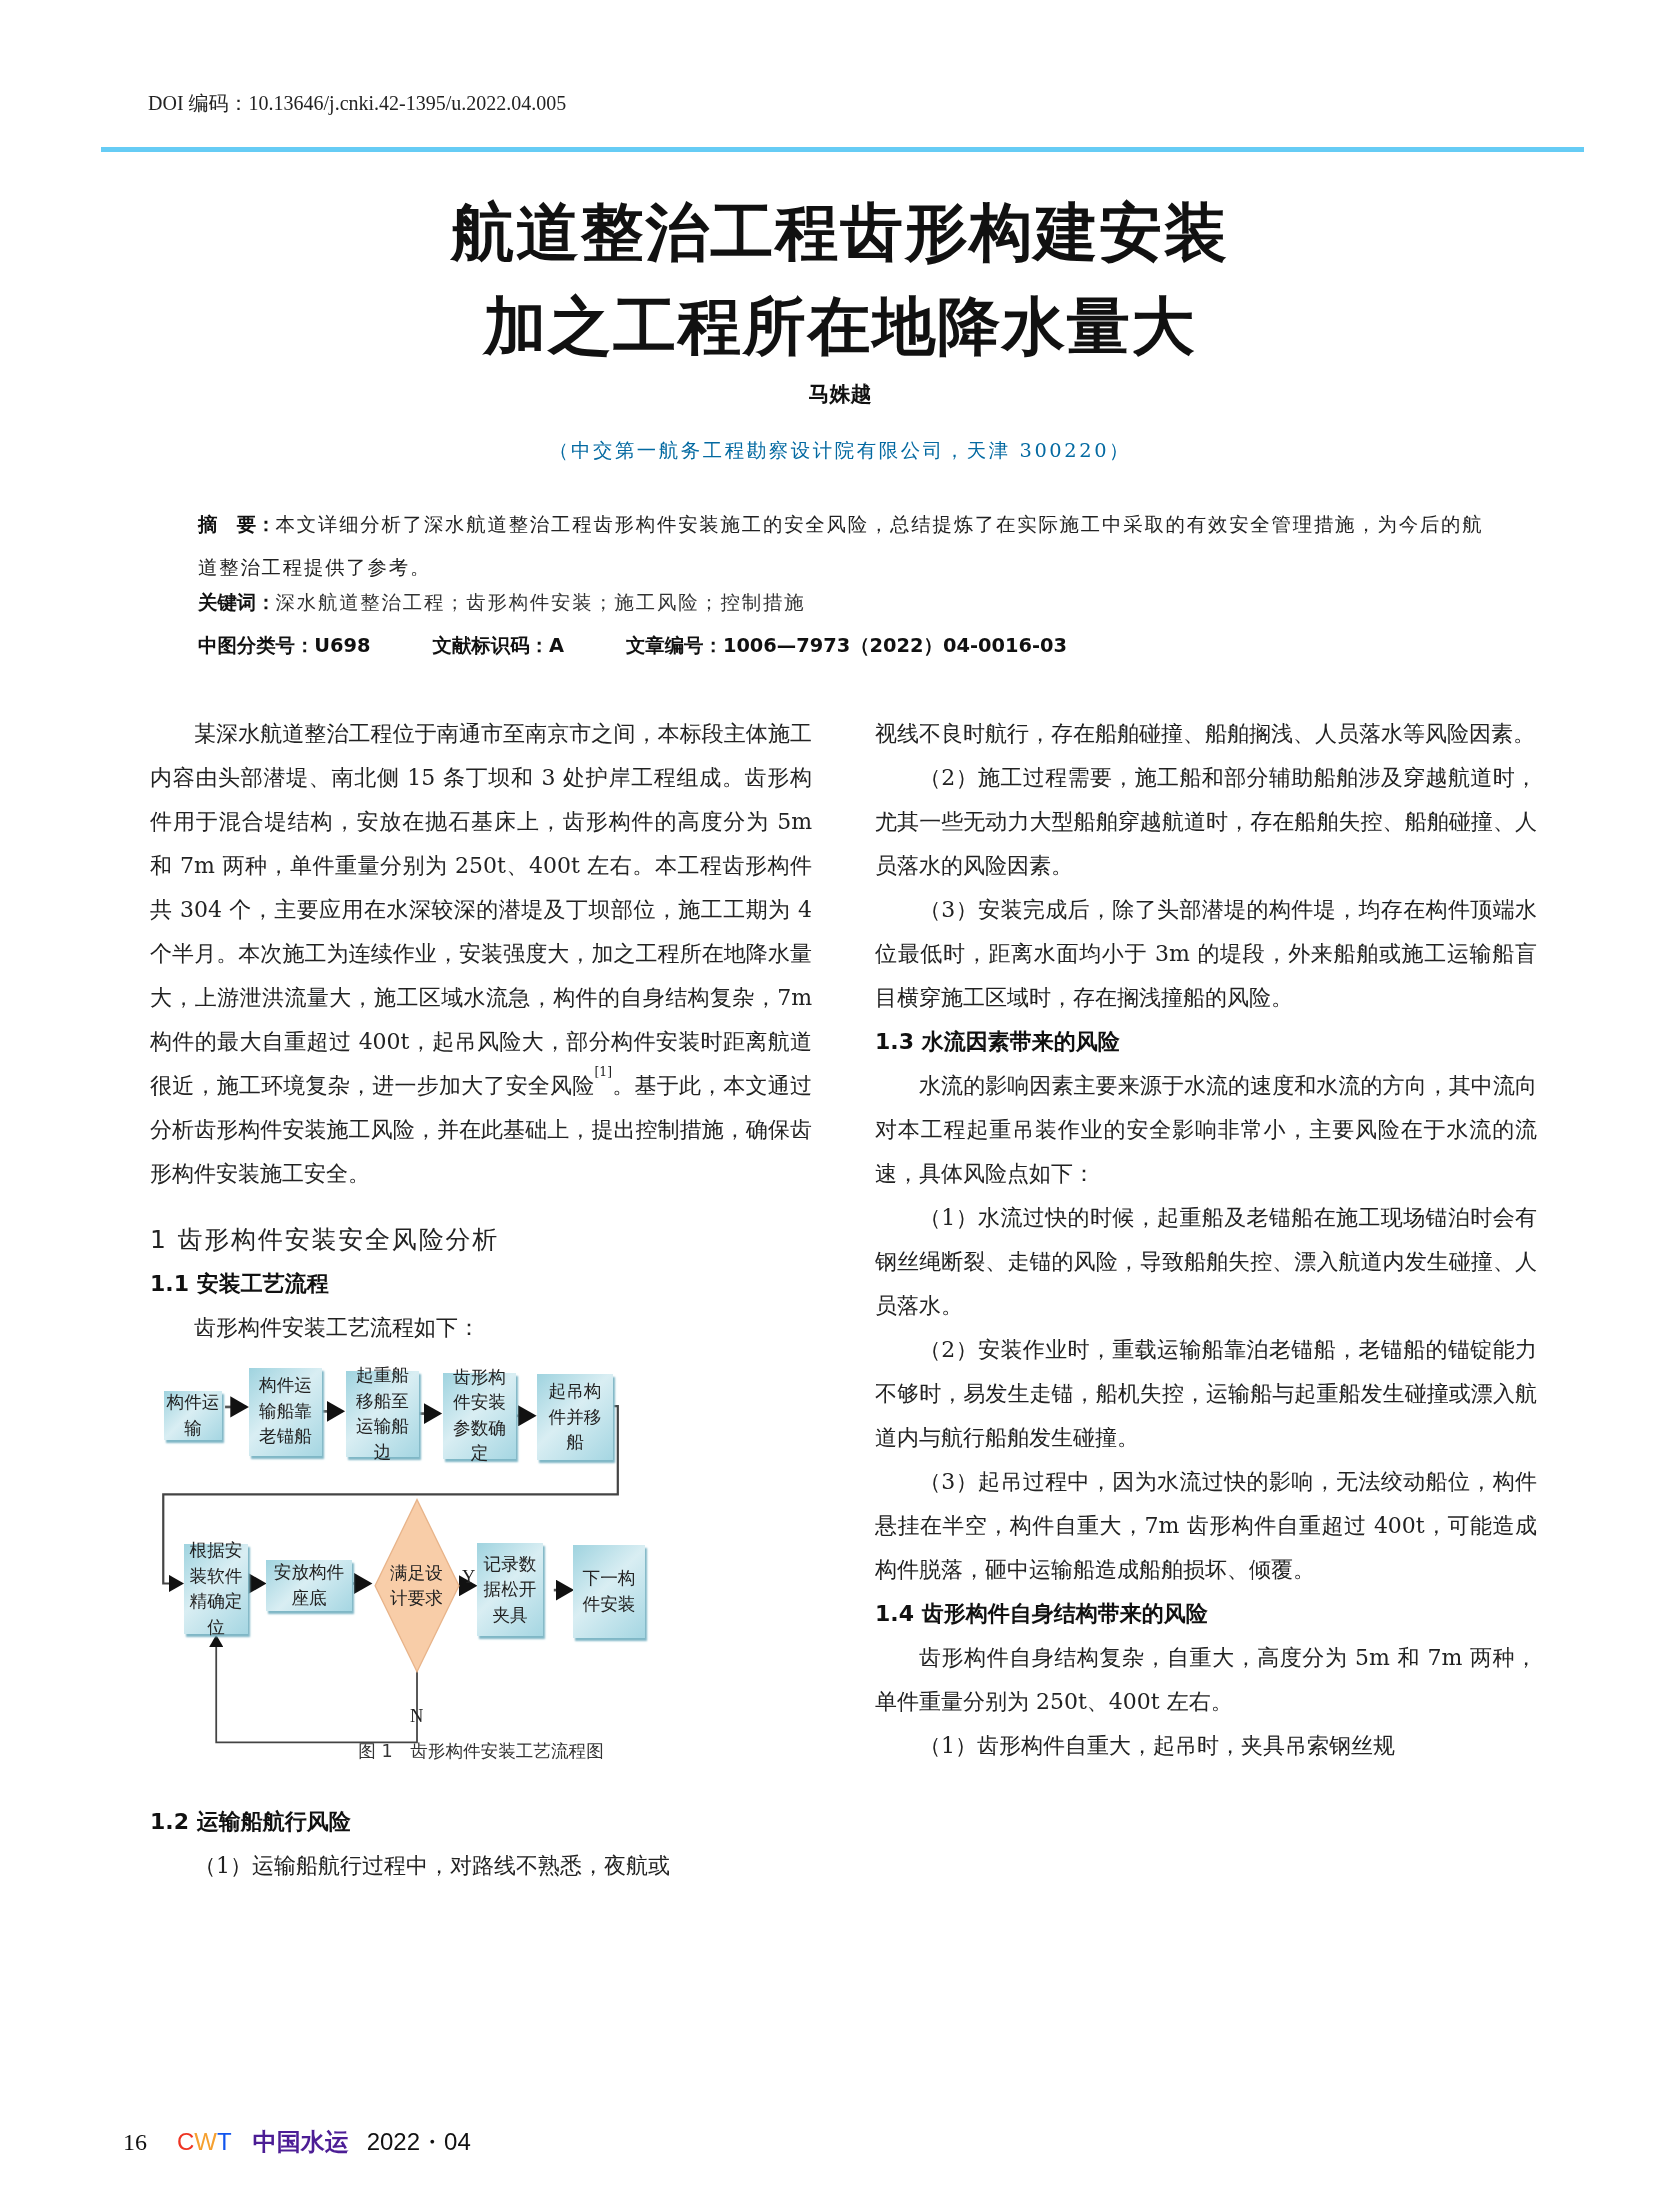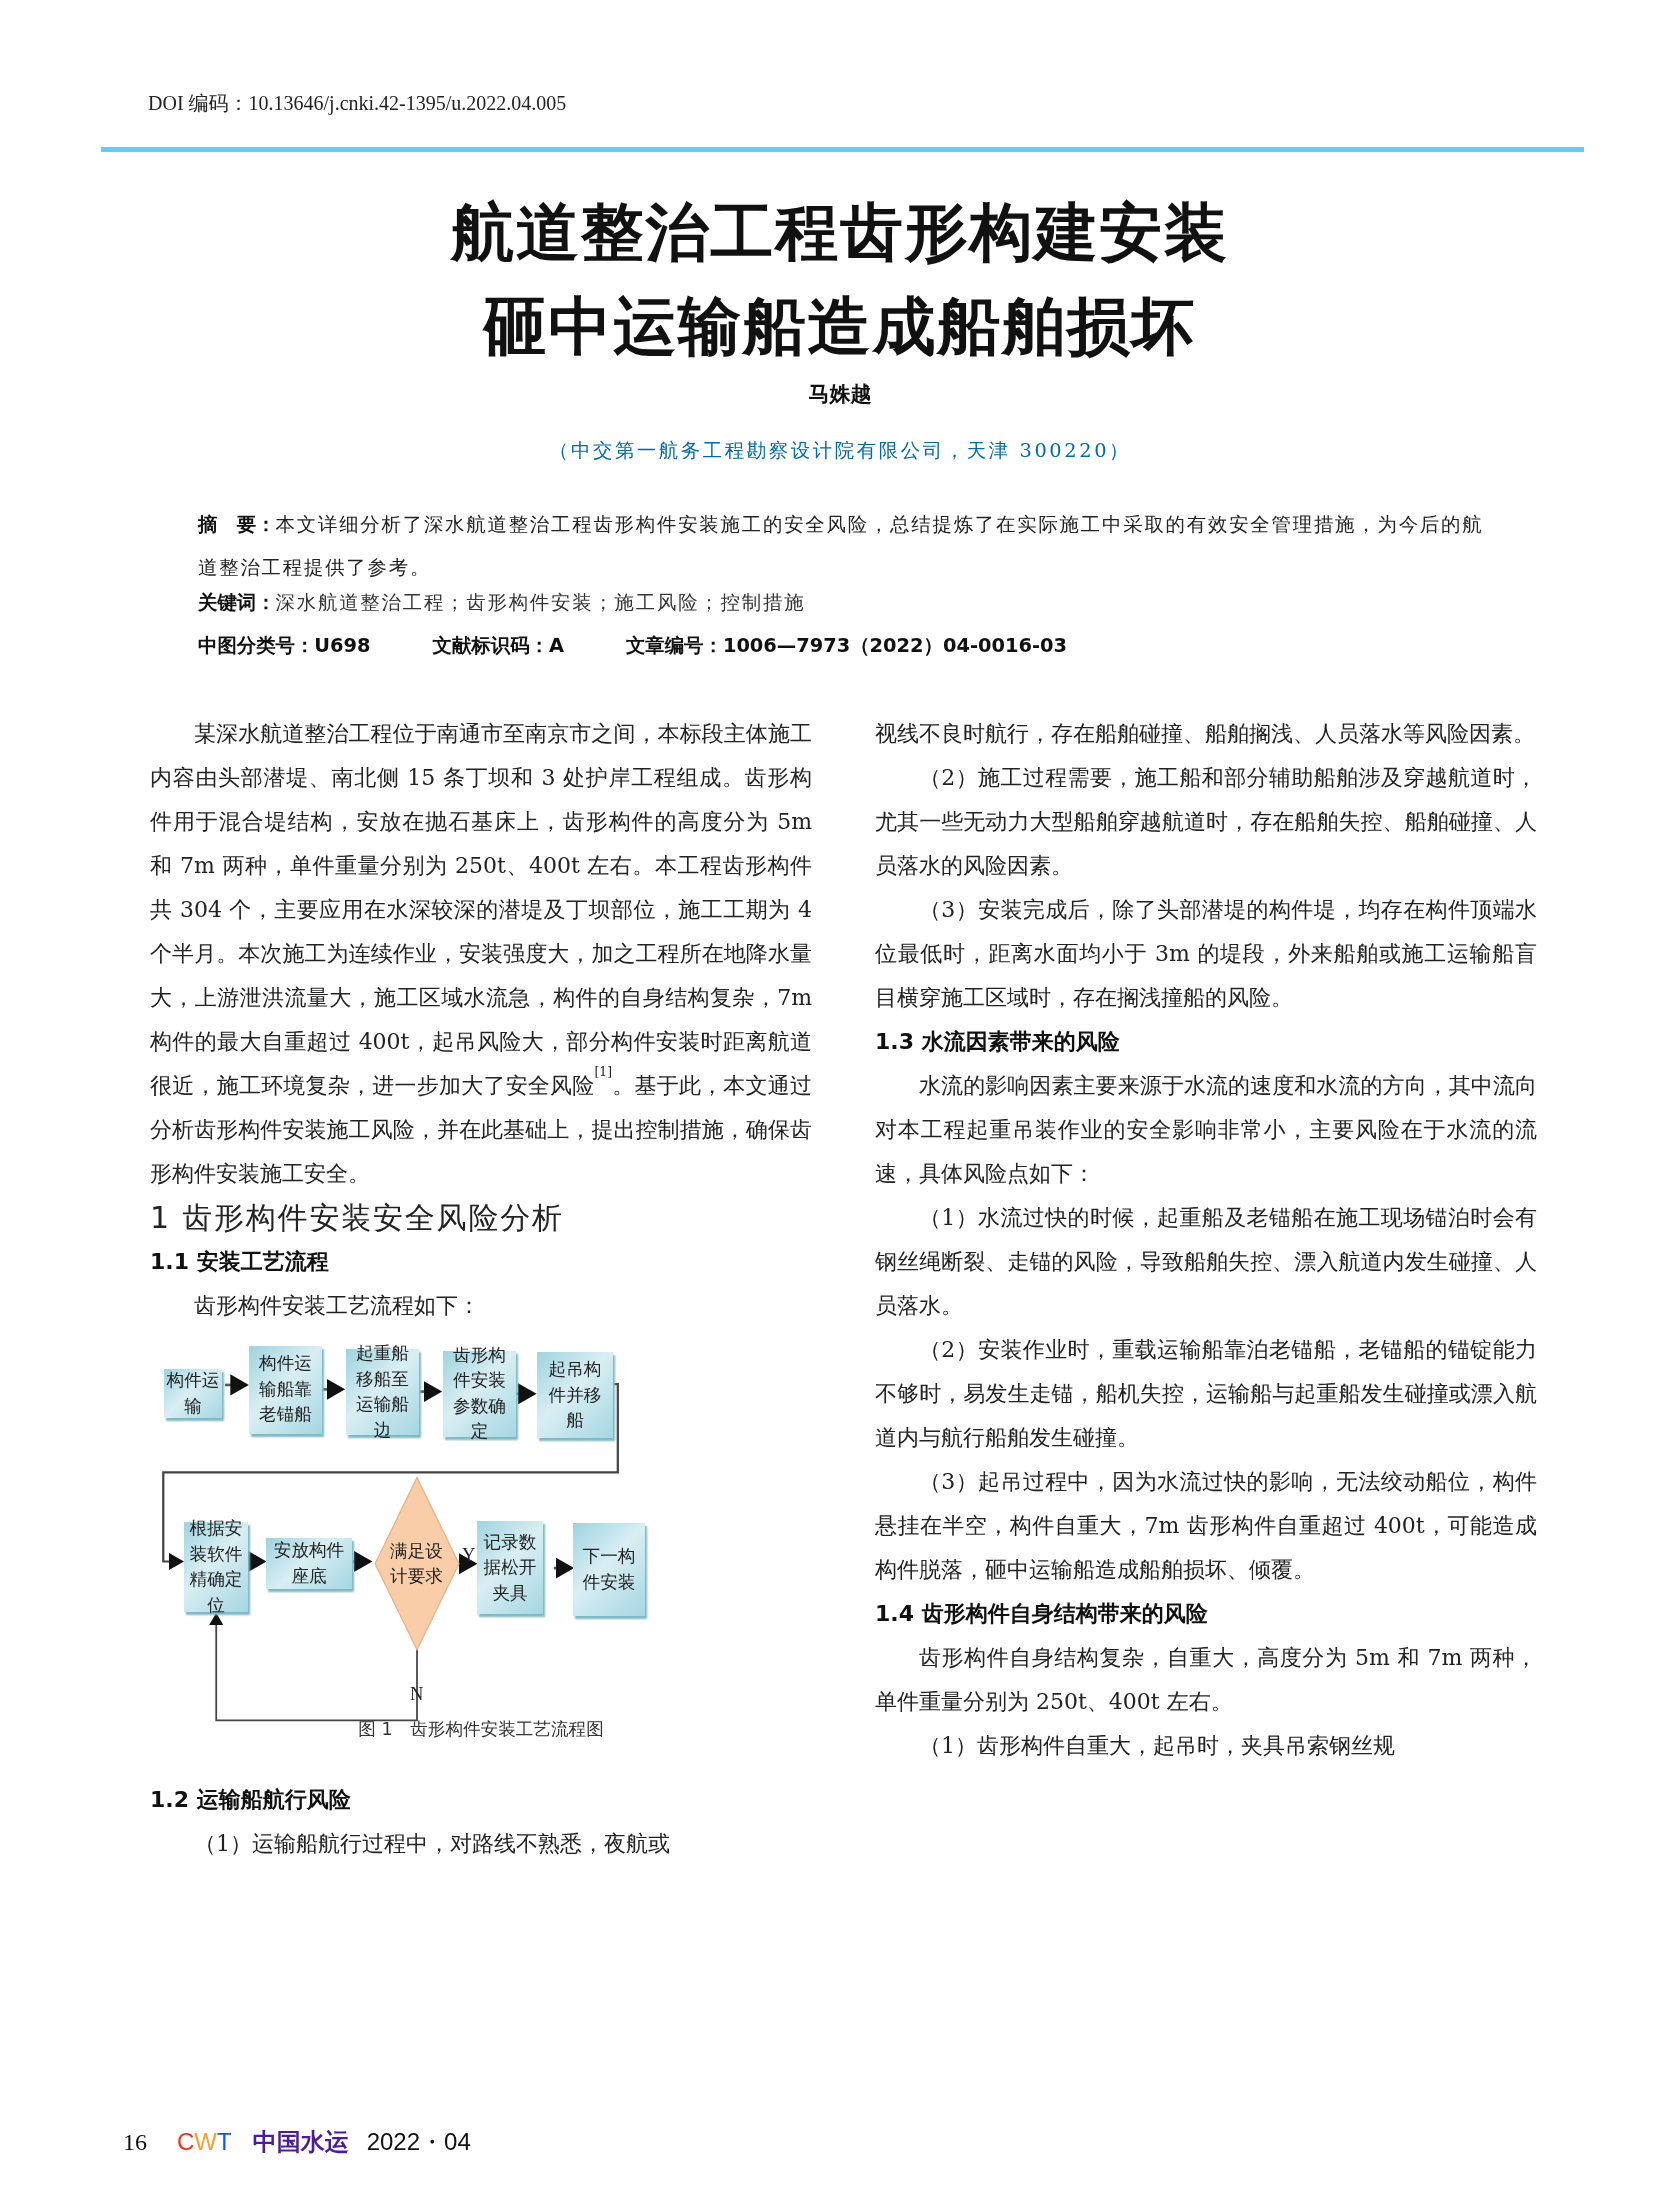--- a/index.html
+++ b/index.html
@@ -12,21 +12,21 @@
   #abstract{position:absolute;left:198px;top:503px;width:1306px;font-family:"DejaVu Serif",serif;font-size:19.4px;line-height:43px;color:#222;letter-spacing:1.8px;}
   .lbl{font-family:"DejaVu Sans",sans-serif;font-weight:bold;color:#111;letter-spacing:0;}
   #keywords{position:absolute;left:198px;top:589px;font-family:"DejaVu Serif",serif;font-size:19.4px;color:#333;letter-spacing:1.8px;}
   #classline{position:absolute;left:198px;top:632px;font-family:"DejaVu Sans",sans-serif;font-weight:bold;font-size:19.4px;color:#111;white-space:pre;}
   #classline span{margin-right:62px;}
   .col{position:absolute;top:712px;width:662px;font-family:"DejaVu Serif","Liberation Serif",serif;font-size:22px;line-height:44px;color:#222;text-align:justify;}
   #colL{left:150px;}
   #colR{left:875px;}
   .col p{margin:0;text-indent:44px;}
   .col p.noind{text-indent:0;}
-  .h1{font-family:"DejaVu Sans",sans-serif;font-size:30px;line-height:44px;color:#222;letter-spacing:1.8px;}
+  .h1{font-family:"DejaVu Sans",sans-serif;font-size:25px;line-height:44px;color:#222;margin-top:22px;letter-spacing:1.8px;}
   .h2{font-family:"DejaVu Sans",sans-serif;font-weight:bold;font-size:22px;line-height:44px;color:#111;}
   sup{font-size:12.3px;vertical-align:top;line-height:0;position:relative;top:8px;}
   #figure{position:relative;width:662px;height:406px;margin:4.4px 0 0 0;}
   .fbox{position:absolute;background:linear-gradient(135deg,#9fd3df 0%,#d9eef3 45%,#a5d6e2 100%);box-shadow:1.8px 2.6px 1.8px #7fb7c6;display:flex;align-items:center;justify-content:center;text-align:center;font-family:Liberation Serif, serif;font-size:17.6px;line-height:25.6px;color:#222;}
   .fcap{position:absolute;left:0;width:662px;text-align:center;font-family:"DejaVu Sans",sans-serif;font-size:17.6px;color:#333;}
   .yn{position:absolute;font-family:"Liberation Serif",serif;font-size:18.5px;color:#222;}
   #footer{position:absolute;left:123px;top:2126px;font-size:24px;white-space:pre;}
   #pgnum{font-family:"Liberation Serif",serif;color:#111;}
   .c1{color:#ee3322;font-family:"Liberation Sans",sans-serif;}
   .c2{color:#f5a030;font-family:"Liberation Sans",sans-serif;}
@@ -35,21 +35,21 @@
   #jdate{font-family:"Liberation Sans",sans-serif;color:#111;}
 </style>
 </head>
 <body>
 
 <div id="doi">DOI 编码：10.13646/j.cnki.42-1395/u.2022.04.005</div>
 <div id="topline"></div>
 
 <div id="title">
   <div>航道整治工程齿形构建安装</div>
-  <div>砸中运输船造成船舶损坏</div>
+  <div>加之工程所在地降水量大</div>
 </div>
 
 <div id="author">马姝越</div>
 <div id="affil">（中交第一航务工程勘察设计院有限公司，天津 300220）</div>
 
 <div id="abstract"><span class="lbl">摘　要：</span><span>本文详细分析了深水航道整治工程齿形构件安装施工的安全风险，总结提炼了在实际施工中采取的有效安全管理措施，为今后的航道整治工程提供了参考。</span></div>
 
 <div id="keywords"><span class="lbl">关键词：</span><span>深水航道整治工程；齿形构件安装；施工风险；控制措施</span></div>
 
 <div id="classline"><span>中图分类号：U698</span><span>文献标识码：A</span><span>文章编号：1006—7973（2022）04-0016-03</span></div>

